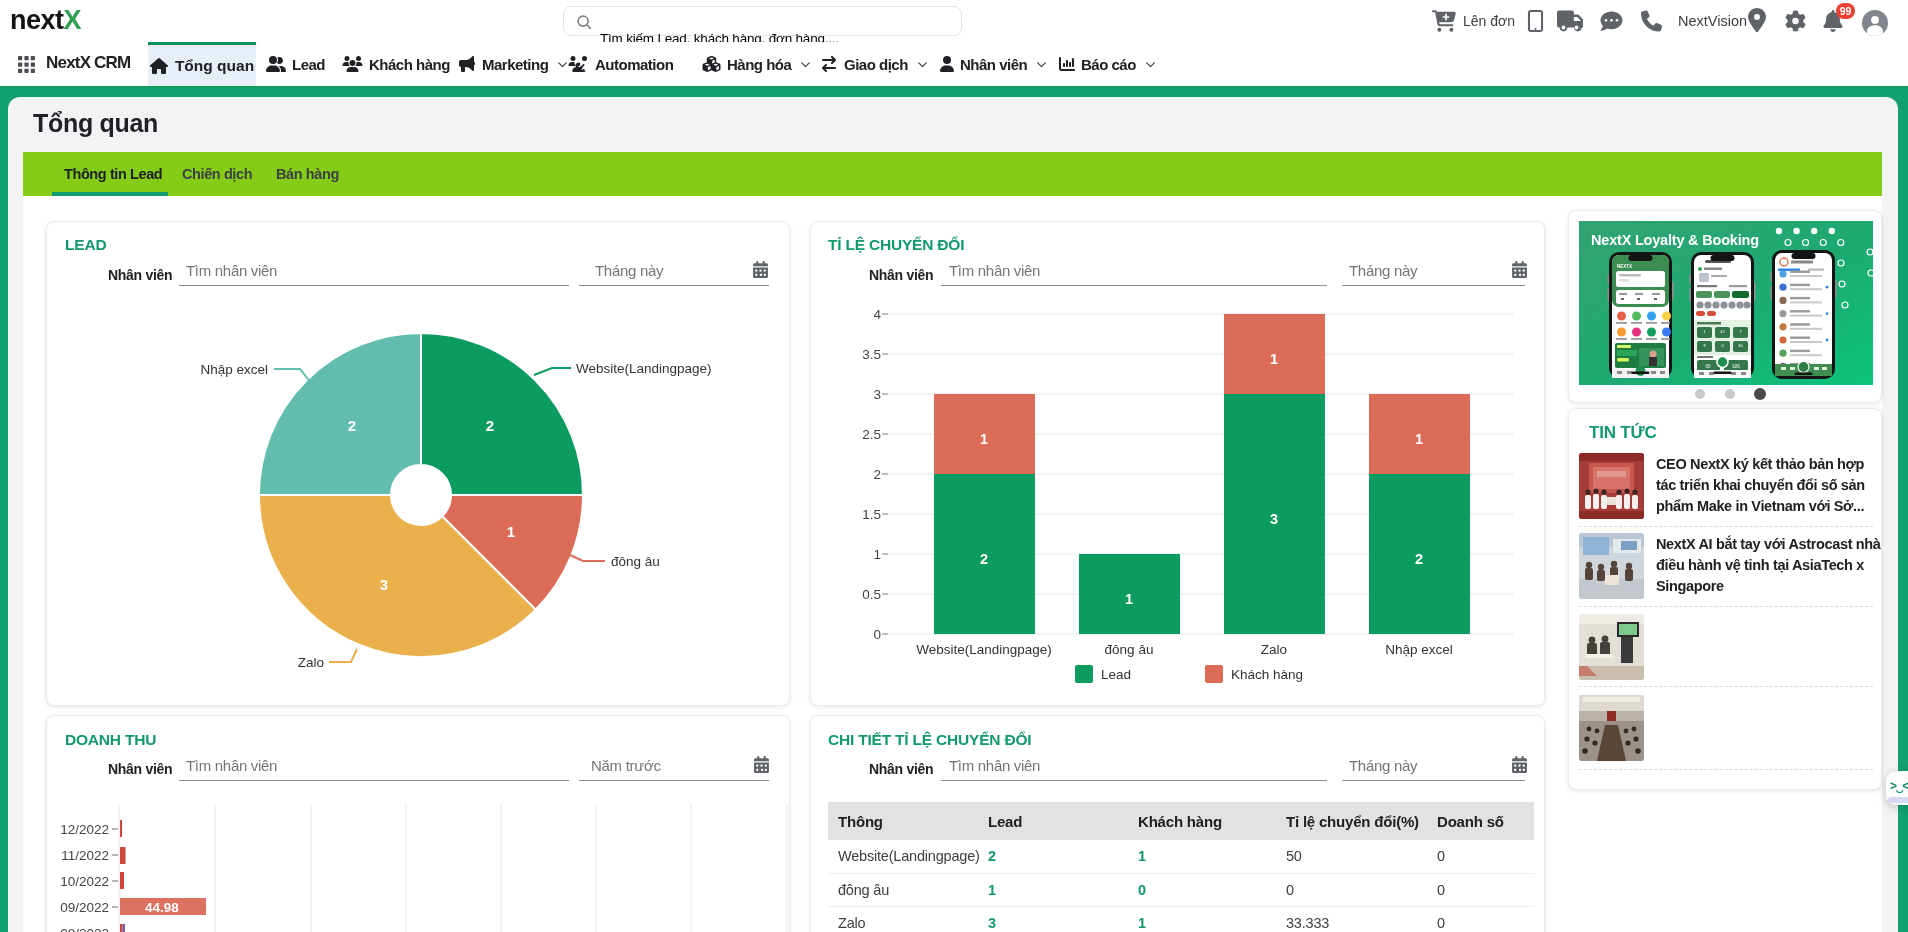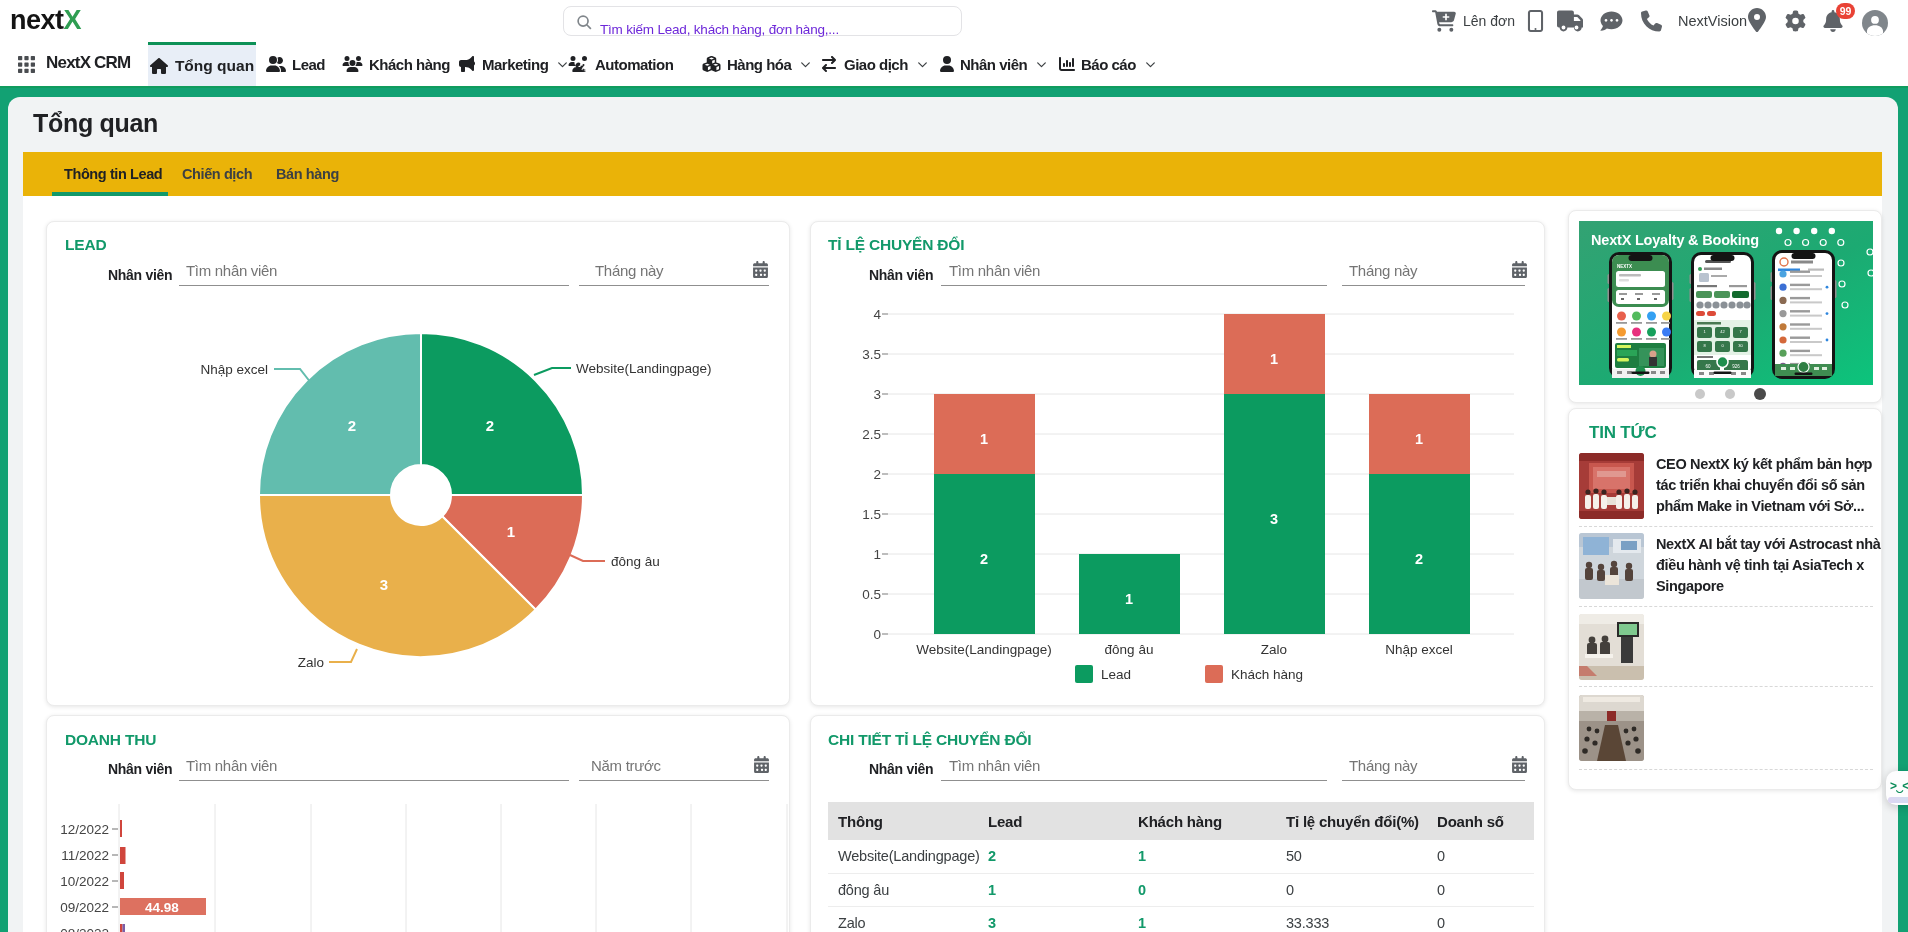--- a/index.html
+++ b/index.html
@@ -4,39 +4,39 @@
 <style>
 * { margin:0; padding:0; box-sizing:border-box; }
 html,body { width:1908px; height:932px; overflow:hidden; font-family:"Liberation Sans", sans-serif; background:#fff; }
 body { position:relative; }
 .abs { position:absolute; }
 
 #topbar { position:absolute; left:0; top:0; width:1908px; height:42px; background:#fff; }
 #logo { position:absolute; left:10px; top:5px; font-size:27px; font-weight:bold; color:#141414; letter-spacing:-0.5px; }
 #logo span { color:#2f9e52; }
 #searchbox { position:absolute; left:563px; top:6px; width:399px; height:30px; border:1px solid #e3e3e6; border-radius:8px; background:#fff; }
-#searchbox .ph { position:absolute; left:36px; top:15px; font-size:13.5px; color:#6d28d9; letter-spacing:-0.2px; }
+#searchbox .ph { position:absolute; left:36px; top:24px; font-size:13.5px; color:#000000; letter-spacing:-0.2px; }
 #searchbox svg { position:absolute; left:12px; top:7px; }
 .topico { position:absolute; top:10px; color:#5f6368; }
 #lendon { position:absolute; left:1463px; top:13px; font-size:14px; color:#3c4043; }
 #nextvision { position:absolute; left:1678px; top:13px; font-size:14.5px; color:#3c4043; }
 #badge99 { position:absolute; left:1836px; top:3px; min-width:19px; height:16px; background:#e94235; color:#fff; border-radius:9px; font-size:10.5px; font-weight:bold; text-align:center; line-height:16px; padding:0 2px; }
 #avatar { position:absolute; left:1862px; top:10px; width:26px; height:26px; border-radius:50%; background:#80868b; overflow:hidden; }
 
 #navbar { position:absolute; left:0; top:42px; width:1908px; height:44px; background:#fff; }
 #crmname { position:absolute; left:46px; top:11px; font-size:17px; font-weight:bold; color:#202124; letter-spacing:-0.8px; }
 .navitem { position:absolute; top:0; height:44px; display:flex; align-items:center; font-size:15px; font-weight:bold; color:#202124; gap:6px; letter-spacing:-0.5px; }
 .navitem svg { flex:none; }
 .chev { margin-left:2px; }
 #tab-active { position:absolute; left:148px; top:0; width:108px; height:44px; background:#e8eef7; border-top:3px solid #0d9157; display:flex; align-items:center; justify-content:center; gap:7px; font-size:15.5px; font-weight:bold; color:#202124; }
 
 #green { position:absolute; left:0; top:86px; width:1908px; height:846px; background:#12a173; border-top:2px solid #109c5e; }
 #panel { position:absolute; left:8px; top:97px; width:1890px; height:835px; background:#f1f3f4; border-radius:12px 12px 0 0; }
 #pgtitle { position:absolute; left:33px; top:109px; font-size:25px; font-weight:bold; color:#202124; letter-spacing:-0.3px; }
-#tabstrip { position:absolute; left:23px; top:152px; width:1859px; height:44px; background:#eab308; }
+#tabstrip { position:absolute; left:23px; top:152px; width:1859px; height:44px; background:#84cc16; }
 .ptab { position:absolute; top:0; height:44px; line-height:44px; font-size:14.5px; font-weight:bold; color:#3c4043; letter-spacing:-0.4px; }
 #ptab1 { left:41px; }
 #ptab2 { left:159px; }
 #ptab3 { left:253px; }
 #tabunderline { position:absolute; left:29px; top:40px; width:116px; height:4px; background:#12996a; }
 #content { position:absolute; left:23px; top:196px; width:1859px; height:736px; background:#fff; }
 
 .card { position:absolute; background:#fff; border:1px solid #ebebeb; border-radius:8px; box-shadow:0 1px 4px rgba(0,0,0,0.1); }
 .ctitle { position:absolute; font-size:15.5px; font-weight:bold; color:#12996a; letter-spacing:-0.2px; }
 .flabel { position:absolute; font-size:14px; font-weight:bold; color:#202124; letter-spacing:-0.3px; }
@@ -574,21 +574,21 @@
           <circle cx="17" cy="38" r="2.6"></circle>
           <circle cx="25" cy="39" r="2.6"></circle>
           <circle cx="40" cy="39" r="2.6"></circle>
           <circle cx="48" cy="38" r="2.6"></circle>
           <circle cx="56" cy="39" r="2.6"></circle>
 </g>
 <rect x="28" y="44" width="9" height="8" fill="#e8e2d8"></rect>
 <rect x="0" y="58" width="65" height="8" fill="#8c2b28"></rect>
       </svg></div>
 <div style="position:absolute; left:87px; top:45px; width:218px; font-size:14.5px; font-weight:bold; color:#202124; line-height:21px; letter-spacing:-0.35px; white-space:nowrap;">
-      <div>CEO NextX ký kết phẩm bản hợp</div>
+      <div>CEO NextX ký kết thảo bản hợp</div>
       <div>tác triển khai chuyển đổi số sản</div>
       <div>phẩm Make in Vietnam với Sở...</div>
     </div>
     <div style="position:absolute; left:10px; top:117px; width:294px; border-top:1.5px dashed #d8d8d8;"></div>
     <div style="position:absolute; left:10px; top:124px; width:65px; height:66px; border-radius:3px; overflow:hidden;"><svg width="65" height="66" viewBox="0 0 65 66">
         <rect width="65" height="66" fill="#cfd6dc"></rect>
 <rect x="0" y="0" width="65" height="14" fill="#b9c6d4"></rect>
 <rect x="4" y="4" width="26" height="18" fill="#8fb3d6"></rect>
 <rect x="34" y="6" width="28" height="14" fill="#e4e9ee"></rect>
 <rect x="42" y="8" width="16" height="9" fill="#7aa0c4"></rect>

